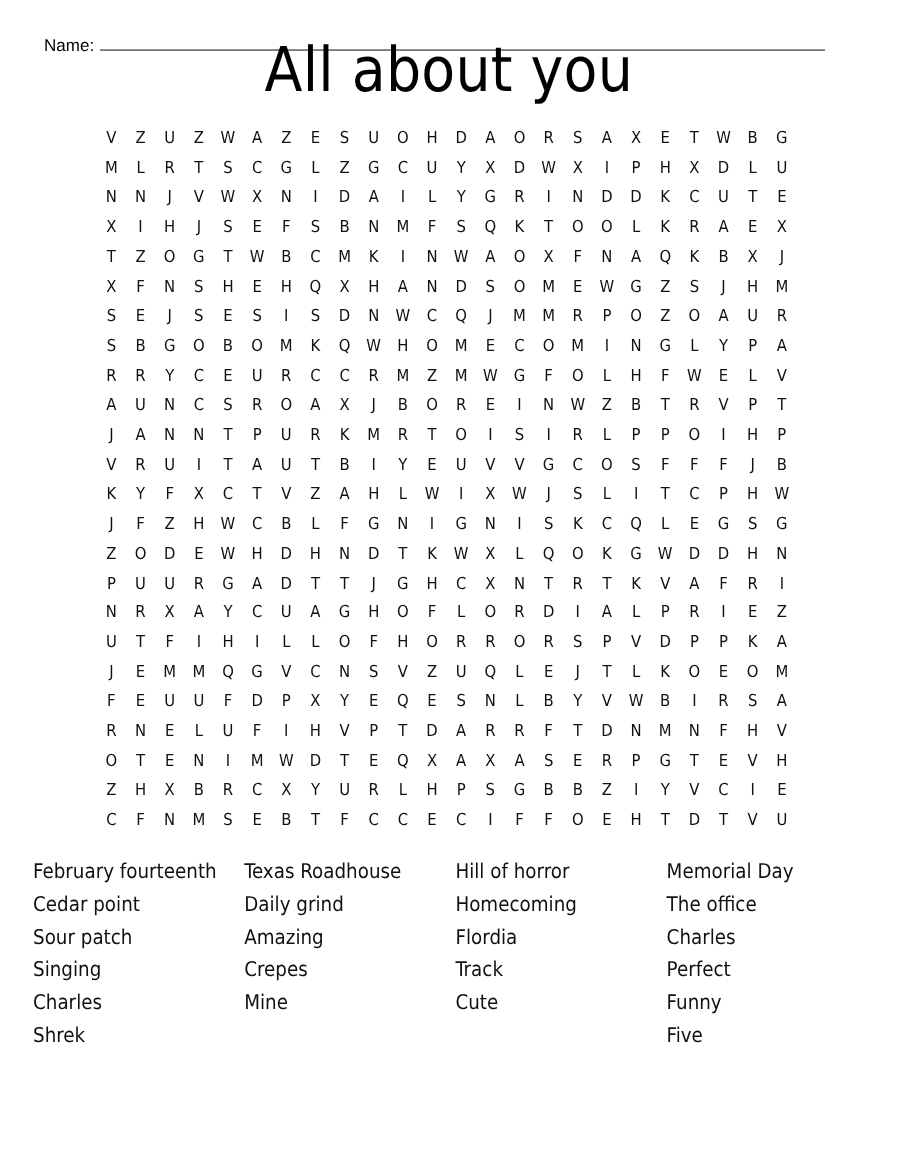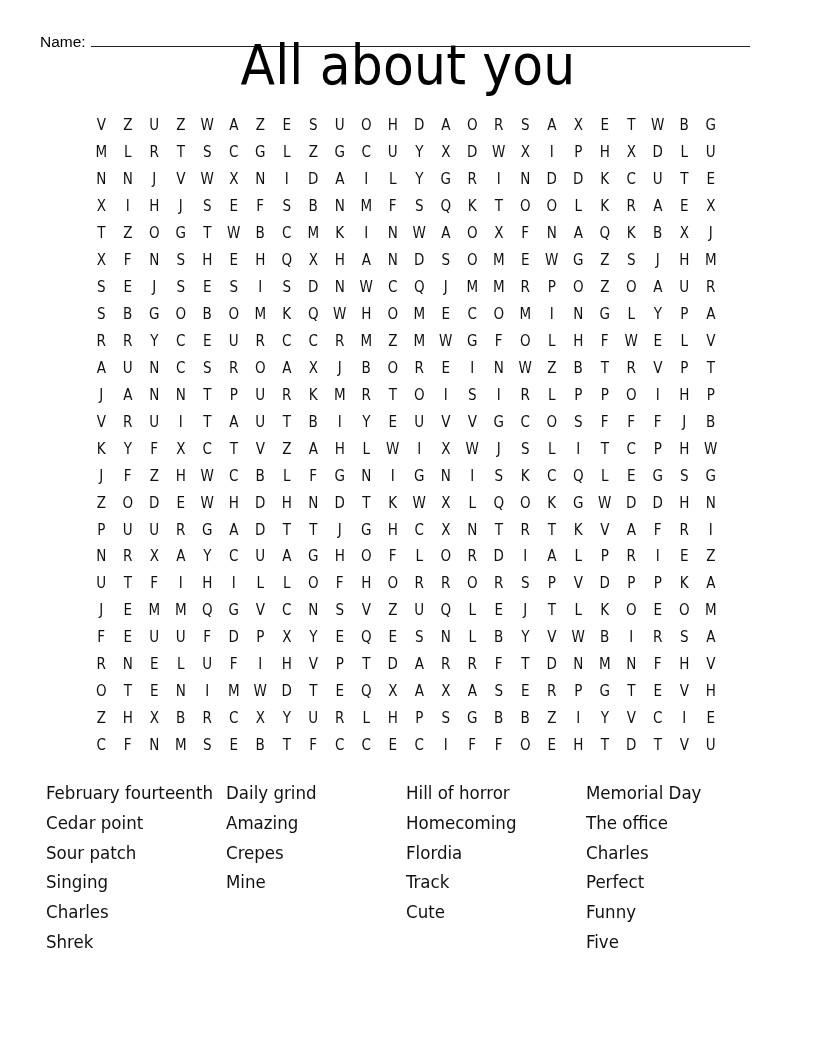--- a/index.html
+++ b/index.html
@@ -77,25 +77,25 @@
     font-family: "DejaVu Sans Condensed", "Liberation Sans Narrow", "Liberation Sans", sans-serif;
     font-stretch: condensed;
     font-size: 15px;
     line-height: 16px;
     color: #111;
   }
 
   
   #word-list {
     position: absolute;
-    left: 46px;
+    left: 30px;
     top: 778px;
     width: 724px;
     display: flex;
-    gap: 0px;
+    gap: 12px;
   }
   .word-column {
     width: 180px;
     flex: 0 0 180px;
   }
   .word-item {
     font-family: "DejaVu Sans Condensed", "Liberation Sans Narrow", "Liberation Sans", sans-serif;
     font-stretch: condensed;
     font-size: 18.5px;
     line-height: 29.8px;
@@ -743,20 +743,21 @@
 <div id="word-list">
     <div class="word-column">
       <div class="word-item">February fourteenth</div>
       <div class="word-item">Cedar point</div>
       <div class="word-item">Sour patch</div>
       <div class="word-item">Singing</div>
       <div class="word-item">Charles</div>
       <div class="word-item">Shrek</div>
     </div>
     <div class="word-column">
+      <div class="word-item">Texas Roadhouse</div>
       <div class="word-item">Daily grind</div>
       <div class="word-item">Amazing</div>
       <div class="word-item">Crepes</div>
       <div class="word-item">Mine</div>
     </div>
     <div class="word-column">
       <div class="word-item">Hill of horror</div>
       <div class="word-item">Homecoming</div>
       <div class="word-item">Flordia</div>
       <div class="word-item">Track</div>

